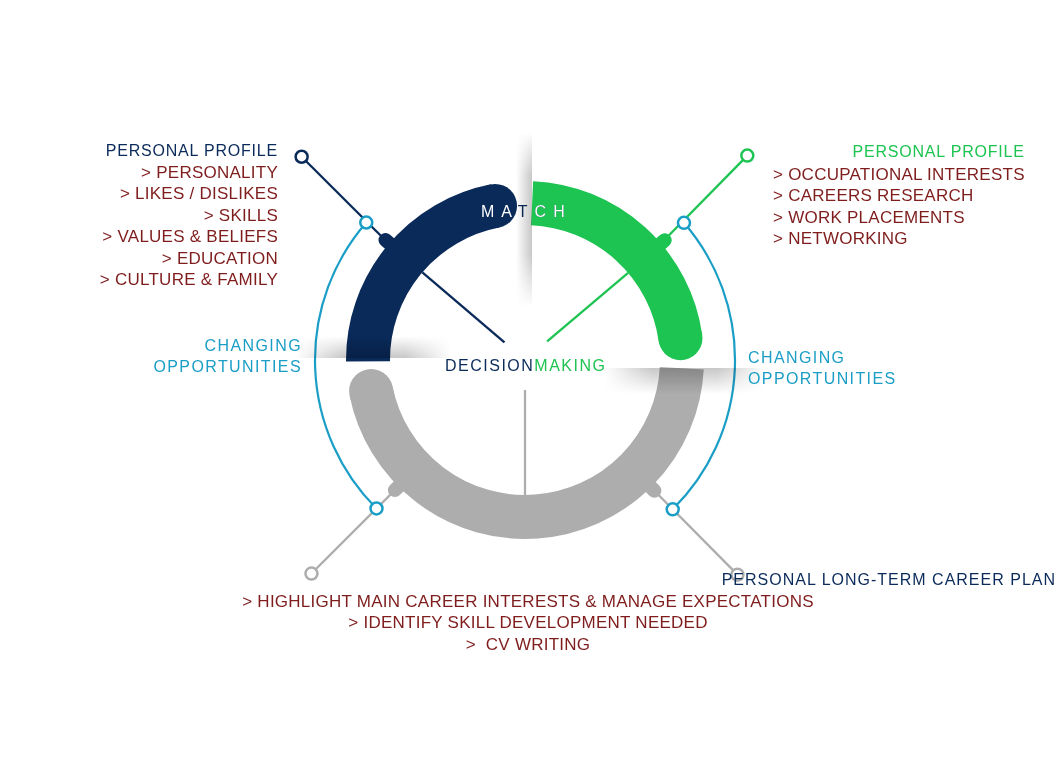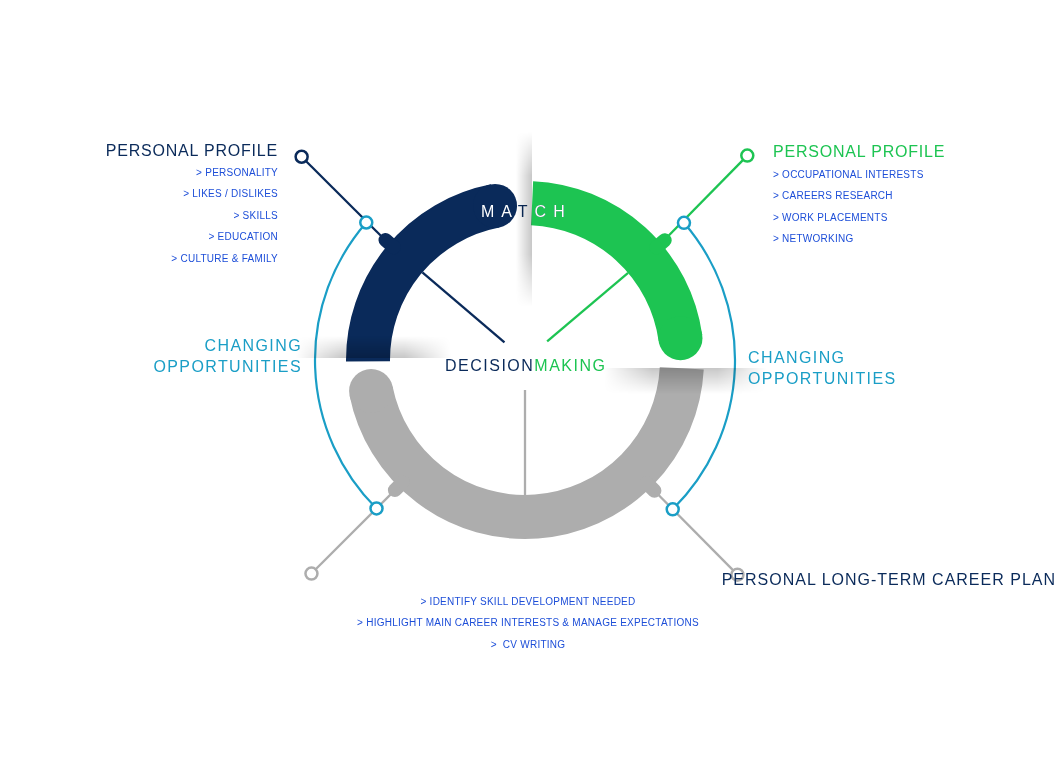--- a/index.html
+++ b/index.html
@@ -15,21 +15,21 @@
       background: linear-gradient(to top, rgba(0,0,0,0.22), rgba(0,0,0,0));
       -webkit-mask-image: linear-gradient(to right, transparent, #000 30%, #000 70%, transparent);
       mask-image: linear-gradient(to right, transparent, #000 30%, #000 70%, transparent); }
     #shadow-right { left: 604px; top: 368px; width: 162px; height: 26px;
       background: linear-gradient(to bottom, rgba(0,0,0,0.22), rgba(0,0,0,0));
       -webkit-mask-image: linear-gradient(to right, transparent, #000 30%, #000 70%, transparent);
       mask-image: linear-gradient(to right, transparent, #000 30%, #000 70%, transparent); }
 
     .block { position: absolute; }
     .title { font-size: 16px; line-height: 22px; letter-spacing: 0.8px; white-space: nowrap; text-align: right; }
-    .item { font-size: 10px; line-height: 21.4px; letter-spacing: 0.25px; color: #1d4ed8; white-space: pre; }
+    .item { font-size: 17px; line-height: 21.4px; letter-spacing: 0.25px; color: #7f1d1d; white-space: pre; }
     #profile-left { right: 780px; top: 140px; text-align: right; }
     #profile-right { left: 773px; top: 141px; text-align: left; }
     #profile-right .items { margin-top: 1px; }
     .changing { font-size: 16px; line-height: 21px; letter-spacing: 1.4px; white-space: nowrap; }
     #changing-left { right: 756px; top: 335px; text-align: right; }
     #changing-right { left: 748px; top: 347px; text-align: left; }
     #decision { left: 445px; top: 355px; font-size: 16px; line-height: 22px; letter-spacing: 1.5px; white-space: nowrap; text-align: right; }
     #plan { left: 0; width: 1056px; top: 569px; text-align: center; }
     #plan .title { letter-spacing: 1px; }
     #match-text-svg { font-family: "Liberation Sans", sans-serif; font-size: 16px; letter-spacing: 7px; }
@@ -89,20 +89,21 @@
 <div class="shadow" id="shadow-vertical"></div>
 <div class="shadow" id="shadow-left"></div>
 <div class="shadow" id="shadow-right"></div>
 
 <div class="block" id="profile-left">
   <div class="title" style="color:#0a2a5a">PERSONAL PROFILE</div>
   <div class="items">
     <div class="item">&gt; PERSONALITY</div>
     <div class="item">&gt; LIKES / DISLIKES</div>
     <div class="item">&gt; SKILLS</div>
+    <div class="item">&gt; VALUES &amp; BELIEFS</div>
     <div class="item">&gt; EDUCATION</div>
     <div class="item">&gt; CULTURE &amp; FAMILY</div>
   </div>
 </div>
 
 <div class="block" id="profile-right">
   <div class="title" style="color:#1dc452">PERSONAL PROFILE</div>
   <div class="items">
     <div class="item">&gt; OCCUPATIONAL INTERESTS</div>
     <div class="item">&gt; CAREERS RESEARCH</div>
@@ -121,17 +122,17 @@
   <div>OPPORTUNITIES</div>
 </div>
 
 <div class="block" id="decision">
   <span style="color:#0a2a5a">DECISION</span><span style="color:#1dc452">MAKING</span>
 </div>
 
 <div class="block" id="plan">
   <div class="title" style="color:#0a2a5a">PERSONAL LONG-TERM CAREER PLAN</div>
   <div class="items">
+    <div class="item">&gt; HIGHLIGHT MAIN CAREER INTERESTS &amp; MANAGE EXPECTATIONS</div>
     <div class="item">&gt; IDENTIFY SKILL DEVELOPMENT NEEDED</div>
-    <div class="item">&gt; HIGHLIGHT MAIN CAREER INTERESTS &amp; MANAGE EXPECTATIONS</div>
     <div class="item">&gt;  CV WRITING</div>
   </div>
 </div>
 
 </body></html>

